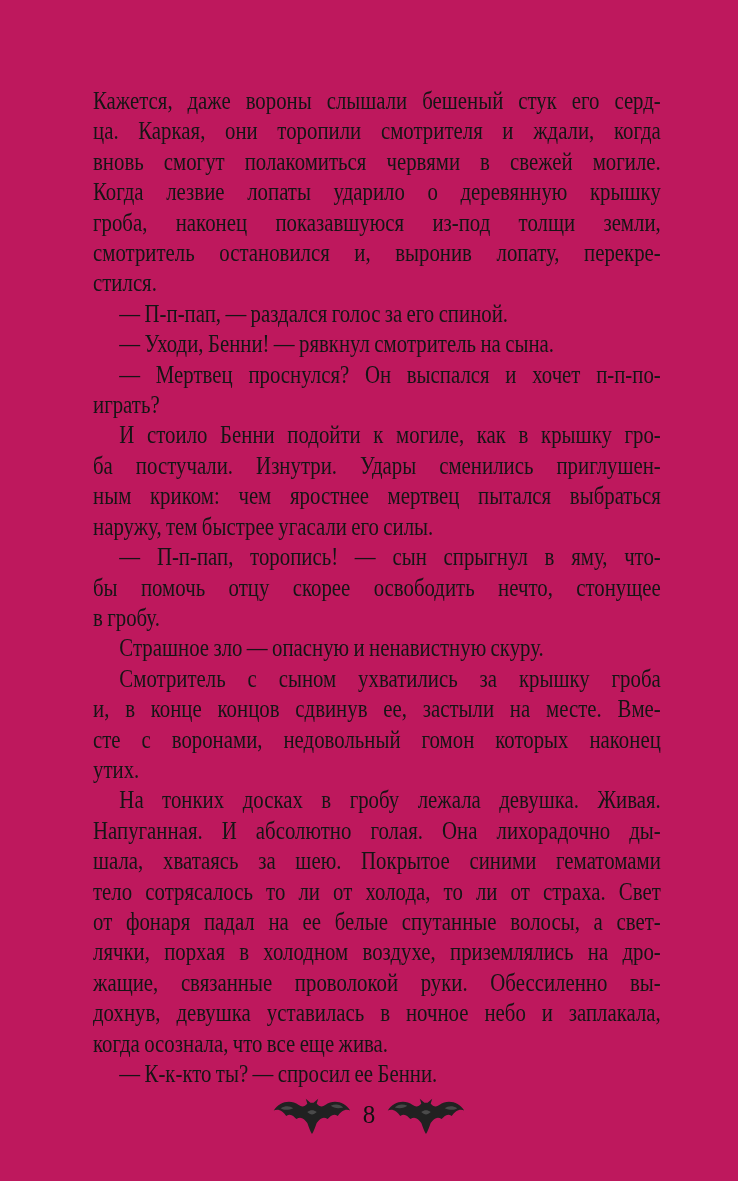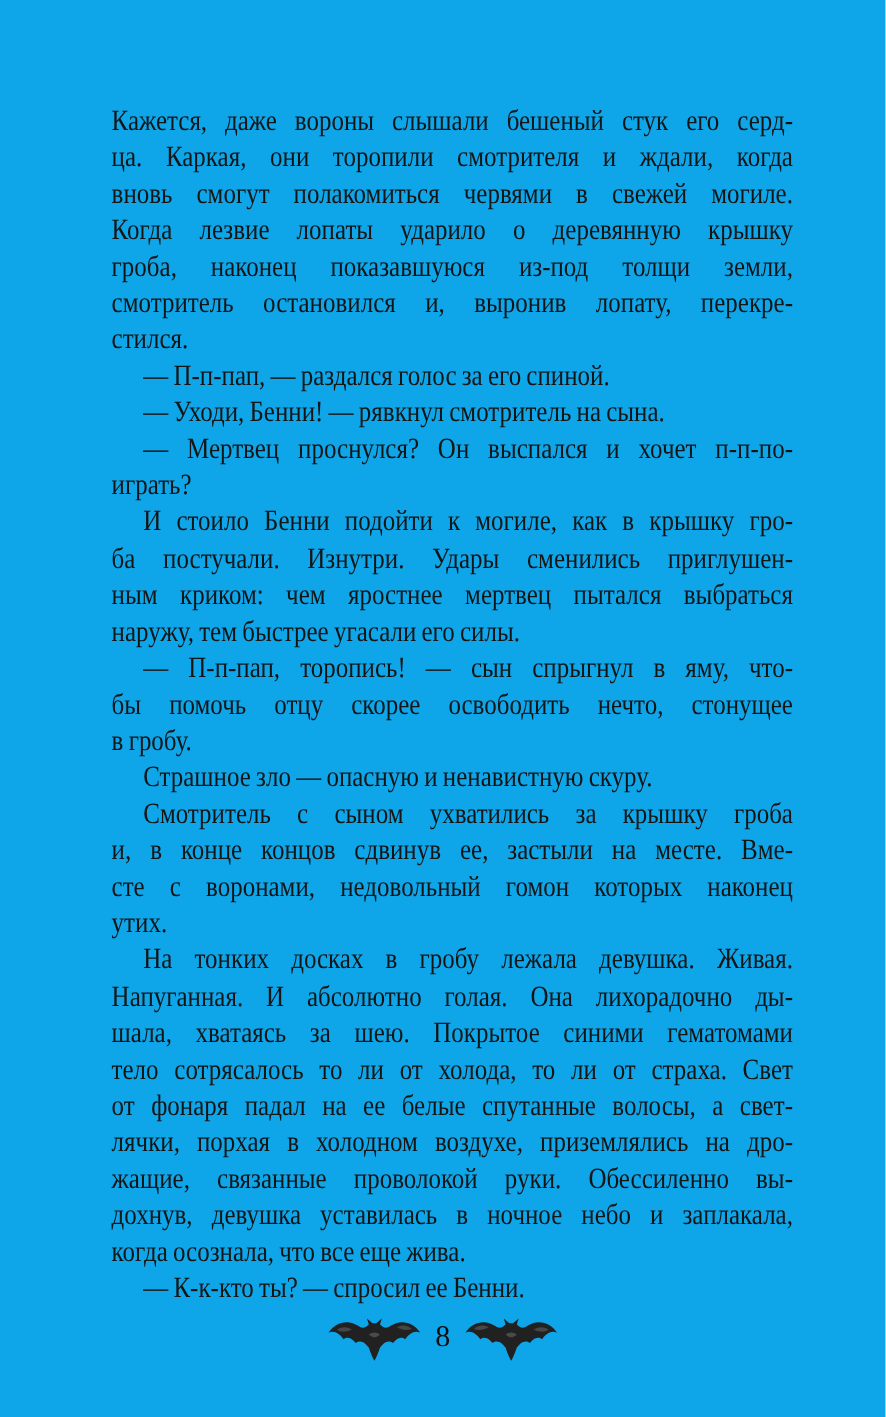--- a/index.html
+++ b/index.html
@@ -11,21 +11,21 @@
     width: 738px;
     height: 1181px;
     position: relative;
     overflow: hidden;
     font-family: "Liberation Serif", "DejaVu Serif", serif;
     color: #151515;
   }
   .book-page {
     position: absolute;
     inset: 0;
-    background: #0ea5e9;
+    background: #be185d;
   }
   .text-block {
     position: absolute;
     left: 93px;
     top: 86px;
     width: 668px;
     transform: scaleX(0.85);
     transform-origin: 0 0;
   }
   .paragraph {

